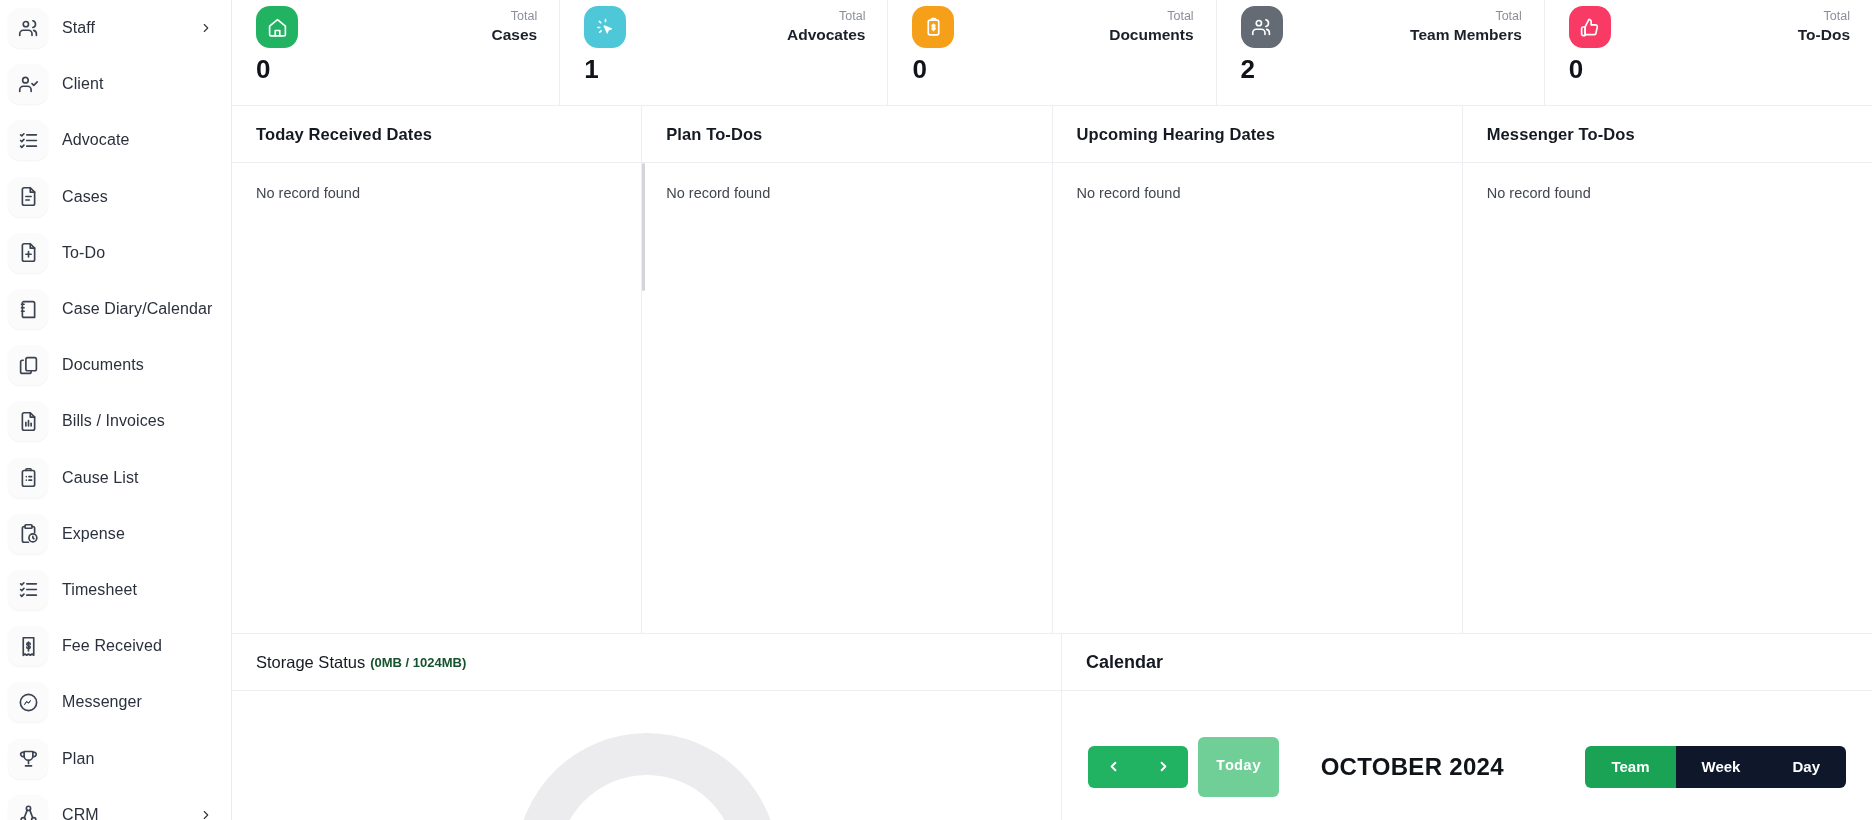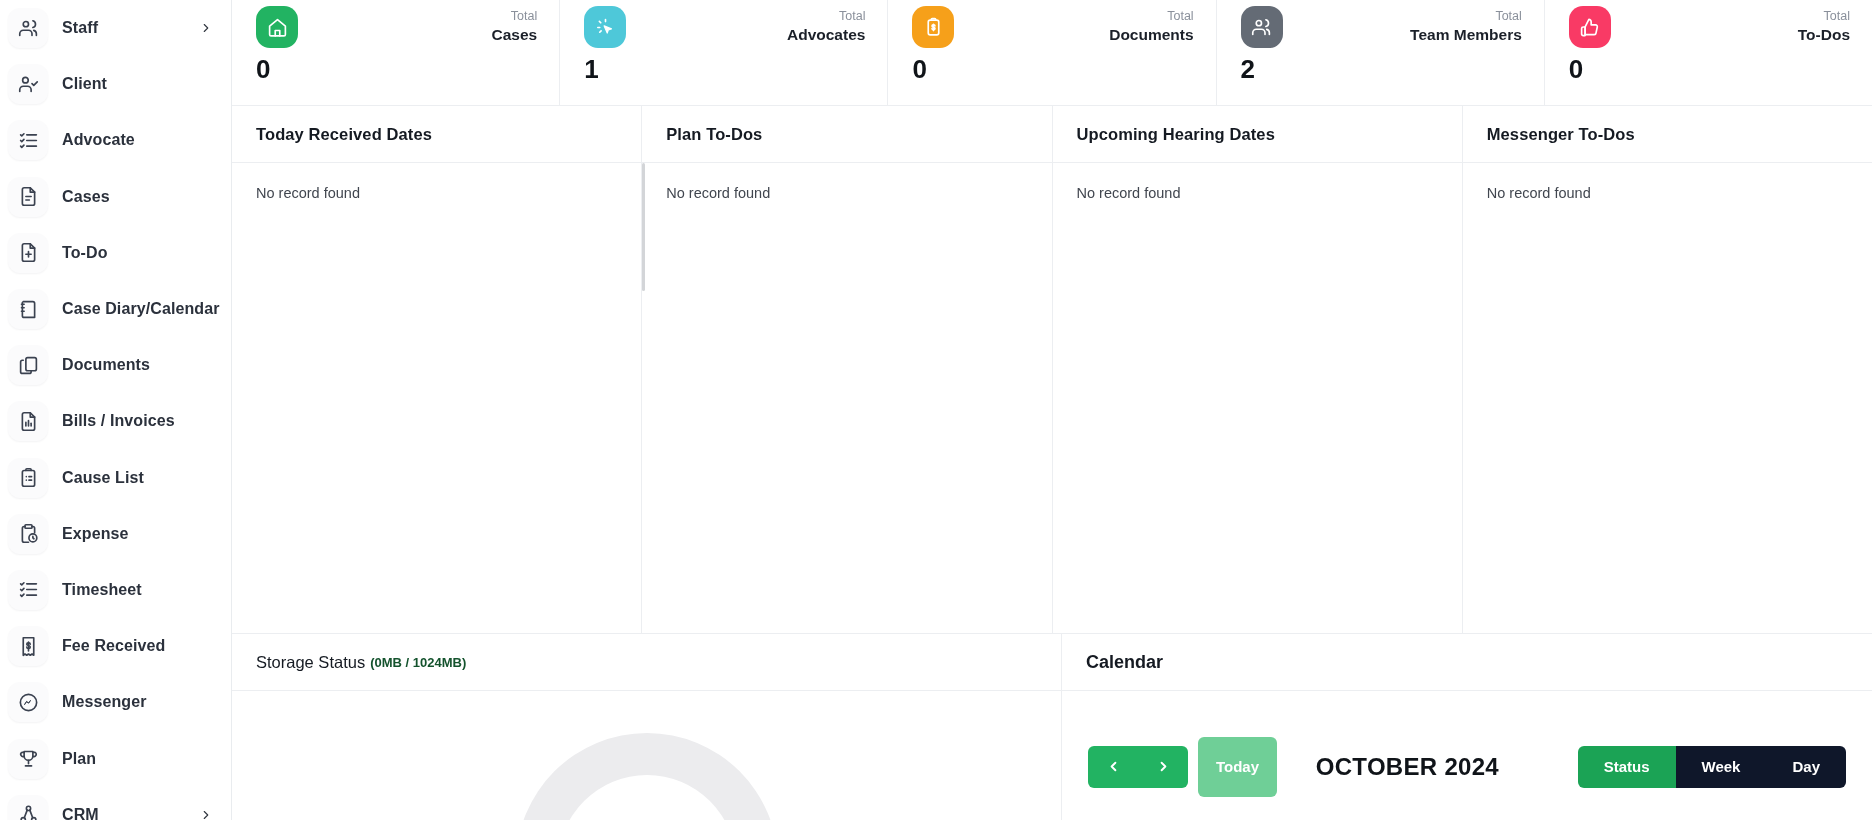--- a/index.html
+++ b/index.html
@@ -44,21 +44,21 @@
     box-shadow: 0 1px 2px rgba(16,24,40,.05);
     display: flex;
     align-items: center;
     justify-content: center;
     color: #3b4250;
   }
   .nav-icon svg { width: 21px; height: 21px; display: block; }
   .nav-label {
     margin-left: 14px;
     font-size: 16px;
-    font-weight: 700;
+    font-weight: 400;
     letter-spacing: .1px;
     color: #2b313c;
     white-space: nowrap;
   }
   .nav-chev {
     margin-left: auto;
     color: #30363f;
     display: flex;
     align-items: center;
   }
@@ -272,21 +272,21 @@
   .today-btn {
     margin-left: 10px;
     background: #6fcf97;
     color: #ffffff;
     border: none;
     height: 60px;
     padding: 0 18px;
     border-radius: 6px;
     font-size: 15px;
     font-weight: 700;
-    font-family: Liberation Sans, sans-serif;
+    font-family: Liberation Mono, monospace;
     cursor: default;
   }
   .cal-month {
     flex: 1;
     text-align: center;
     font-size: 24px;
     font-weight: 700;
     color: #101419;
     letter-spacing: .3px;
     padding-right: 40px;
@@ -651,21 +651,21 @@
               <span>
                 <svg viewBox="0 0 24 24" fill="none" stroke="currentColor" stroke-width="3" stroke-linecap="round" stroke-linejoin="round">
                     <polyline points="9 18 15 12 9 6"></polyline>
                   </svg>
               </span>
             </button>
           </div>
           <button class="today-btn">Today</button>
           <div class="cal-month">OCTOBER 2024</div>
           <div class="view-group" id="view-group">
-              <button class="view-btn active">Status</button>
+              <button class="view-btn active">Team</button>
               <button class="view-btn">Week</button>
               <button class="view-btn">Day</button>
             </div>
         </div>
       </div>
 
     </section>
   </div>
 </div>
 

